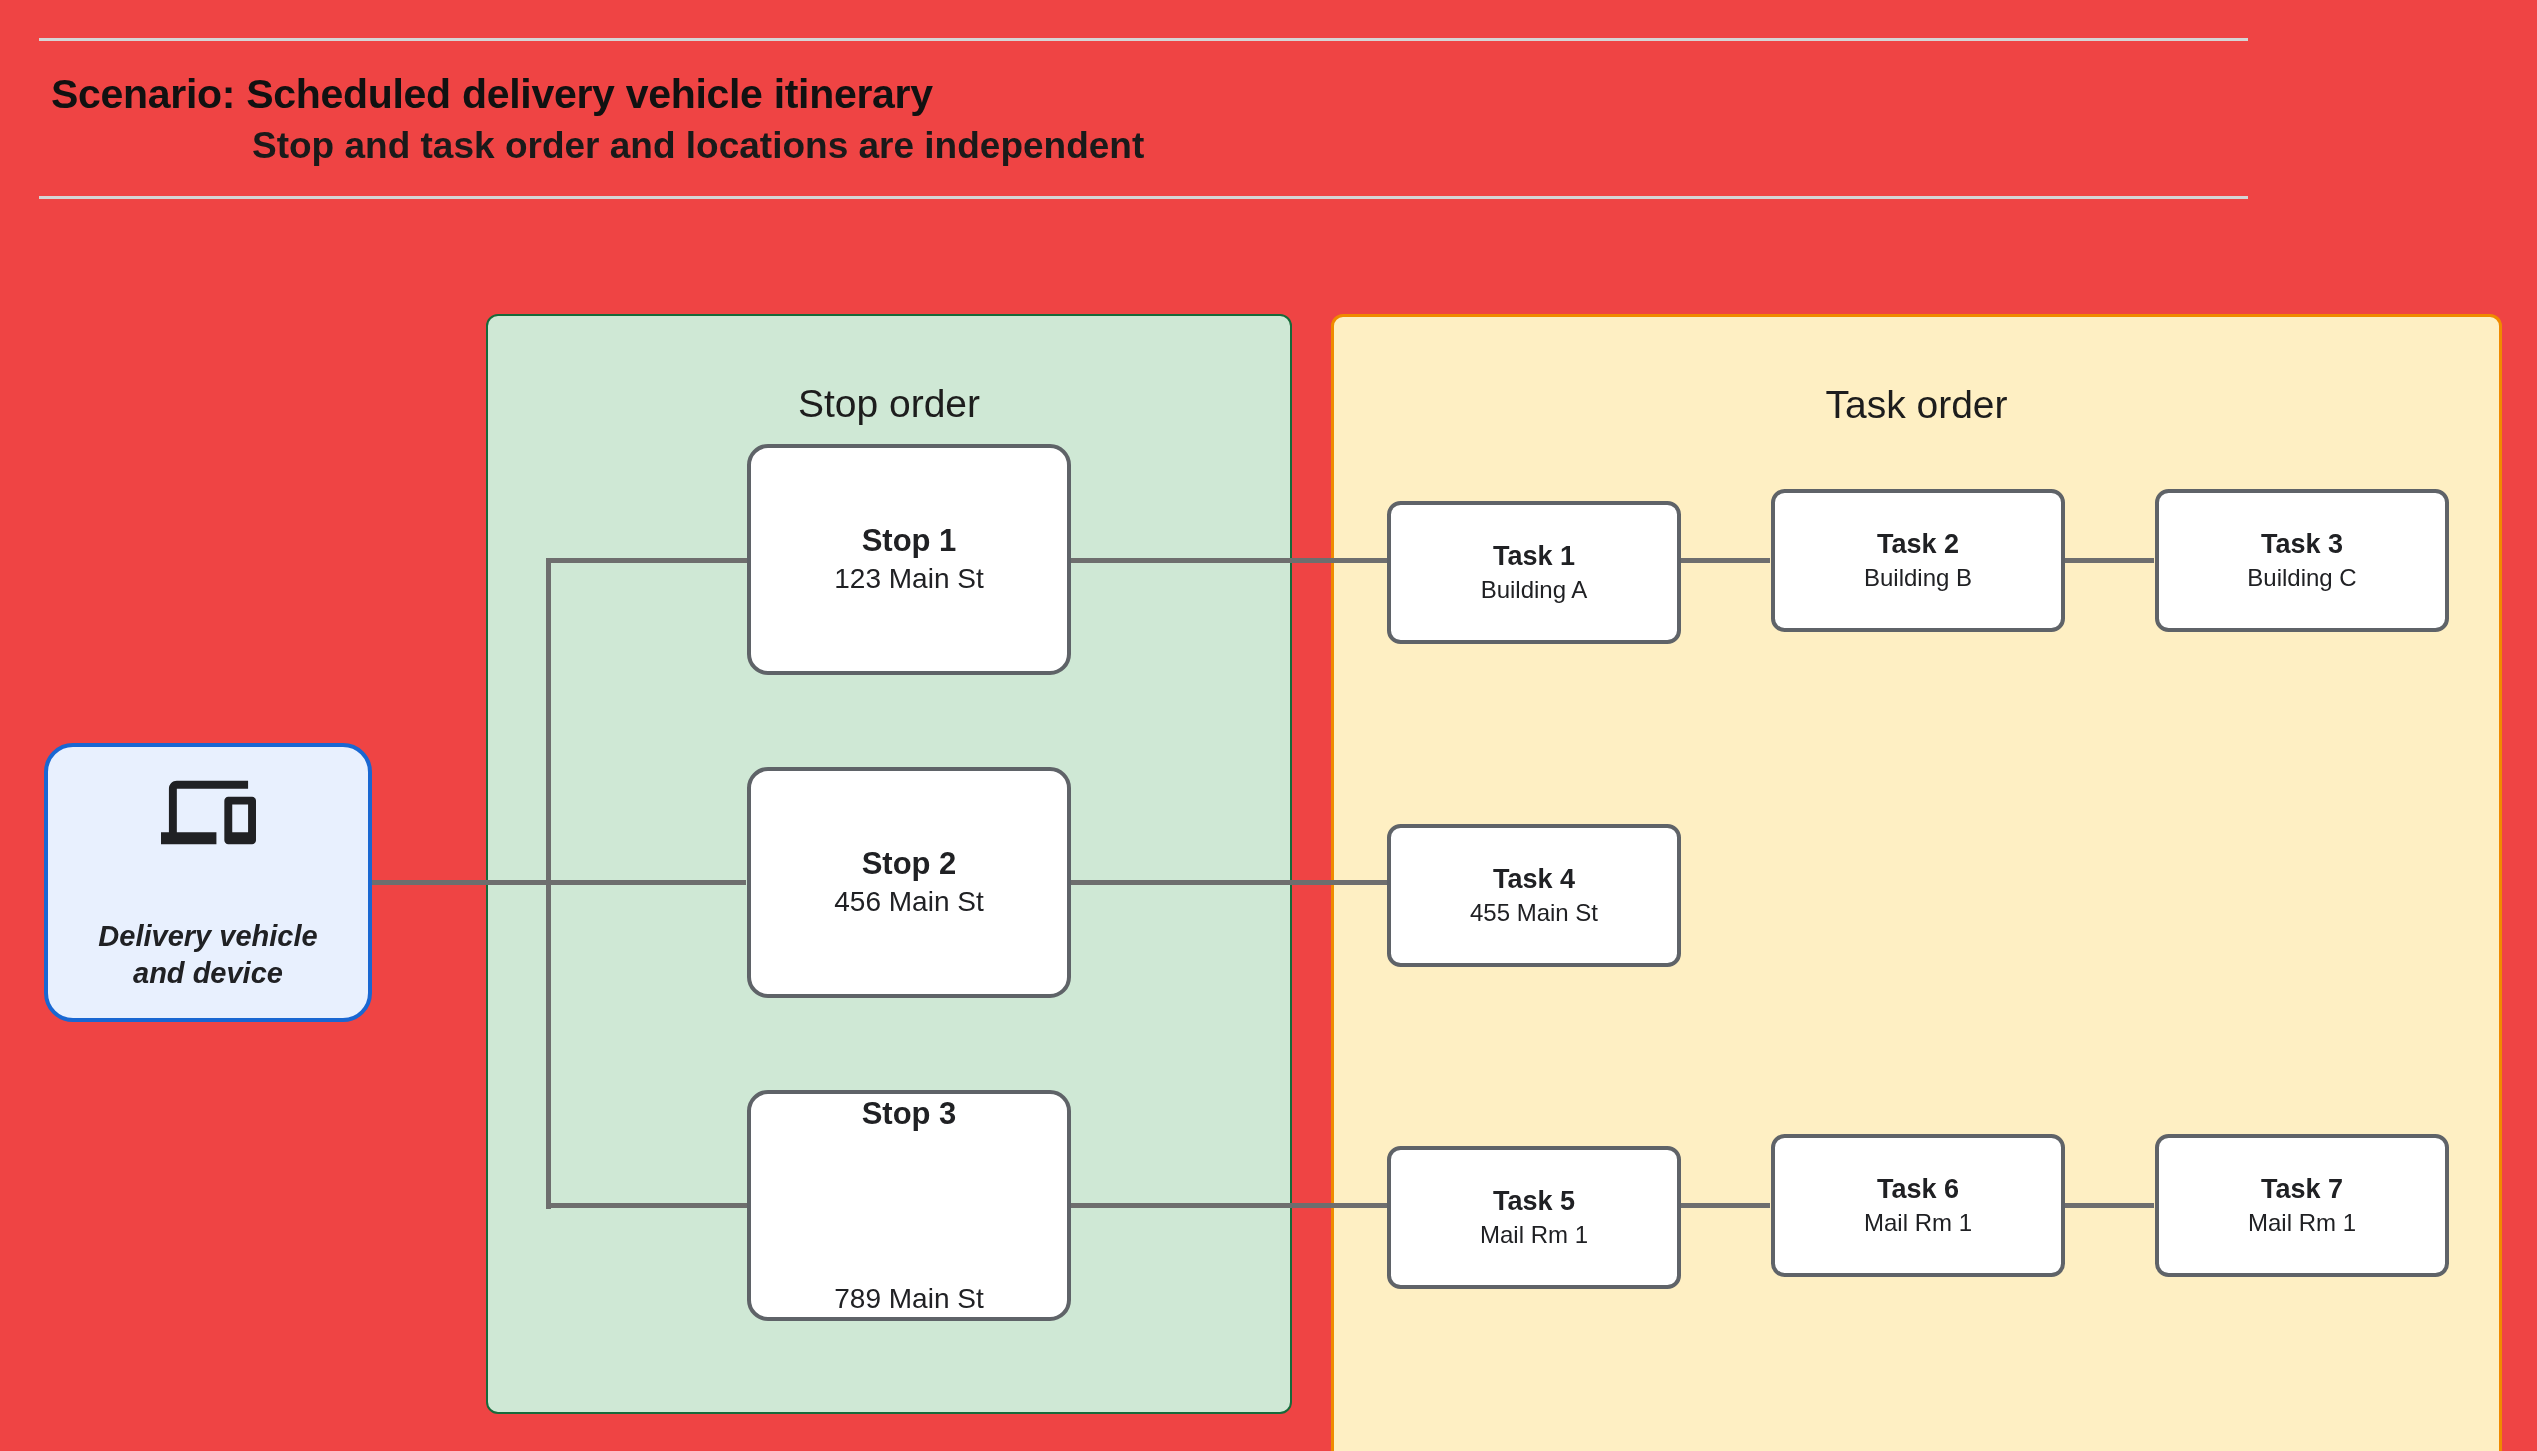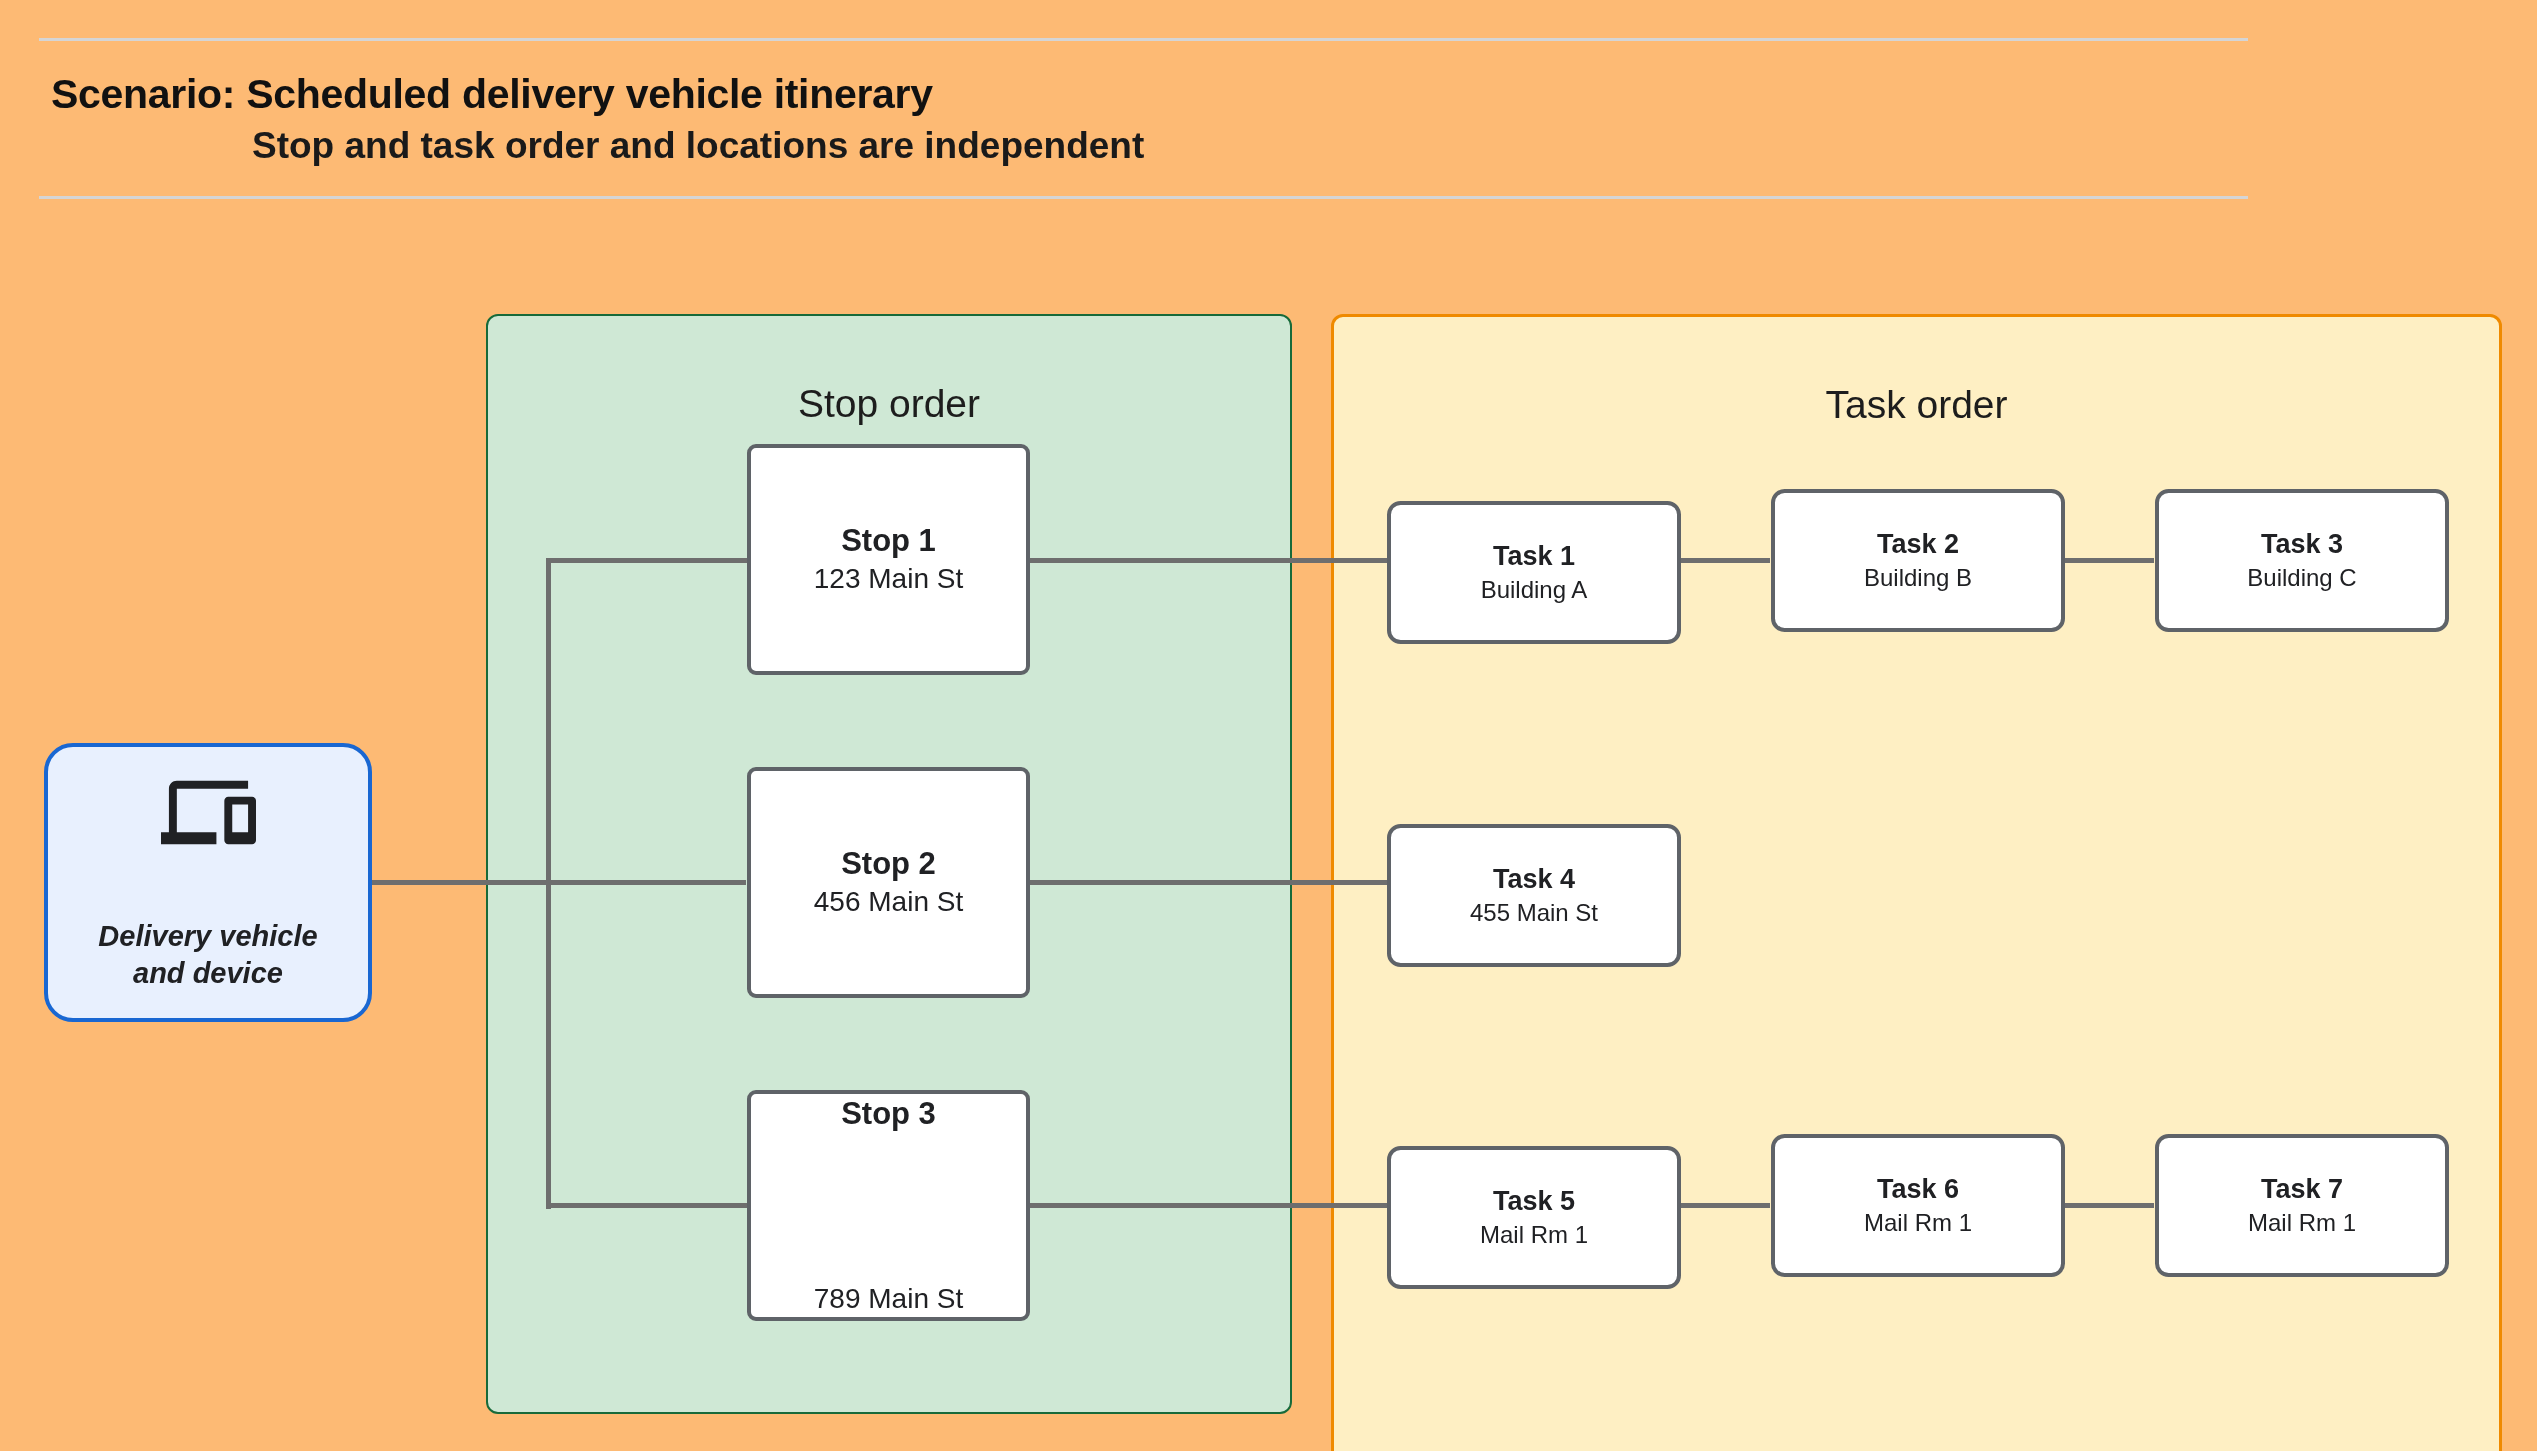--- a/index.html
+++ b/index.html
@@ -1,19 +1,19 @@
 <!DOCTYPE html>
 <html><head>
 <meta charset="utf-8">
 <style>
   html,body{margin:0;padding:0;background:#ffffff;}
   #canvas{
     position:relative;
     width:2538px;height:1452px;
-    background:#fdba74;
+    background:#ef4444;
     font-family:"Liberation Sans","DejaVu Sans",sans-serif;
     color:#202124;
     overflow:hidden;
   }
   .rule{position:absolute;left:39px;width:2209px;height:2.9px;background:#d5d5d5;}
   #rule-top{top:38px;}
   #rule-bottom{top:196px;}
   #page-title{
     position:absolute;left:51px;top:72px;
     font-size:41px;font-weight:700;letter-spacing:-0.3px;
@@ -58,21 +58,21 @@
   }
   .delivery-label span{display:block;}
 
   
   .node{
     position:absolute;box-sizing:border-box;background:#ffffff;
     border:4.8px solid #5f6368;
     display:flex;flex-direction:column;align-items:center;justify-content:center;
     text-align:center;z-index:3;
   }
-  .stop-node{left:747px;width:283px;height:231px;border-radius:9px;}
+  .stop-node{left:747px;width:324px;height:231px;border-radius:21px;}
   #stop-node-1{top:444px;}
   #stop-node-2{top:767px;}
   #stop-node-3{top:1090px;justify-content:space-between;}
   .stop-node .node-title{font-size:31px;font-weight:700;line-height:1.3;}
   .stop-node .node-location{font-size:28px;font-weight:400;line-height:1.3;}
 
   .task-node{width:294px;height:143px;border-radius:13.6px;}
   .task-col-1{left:1387px;margin-top:12px;}
   .task-col-2{left:1771px;}
   .task-col-3{left:2155px;}

